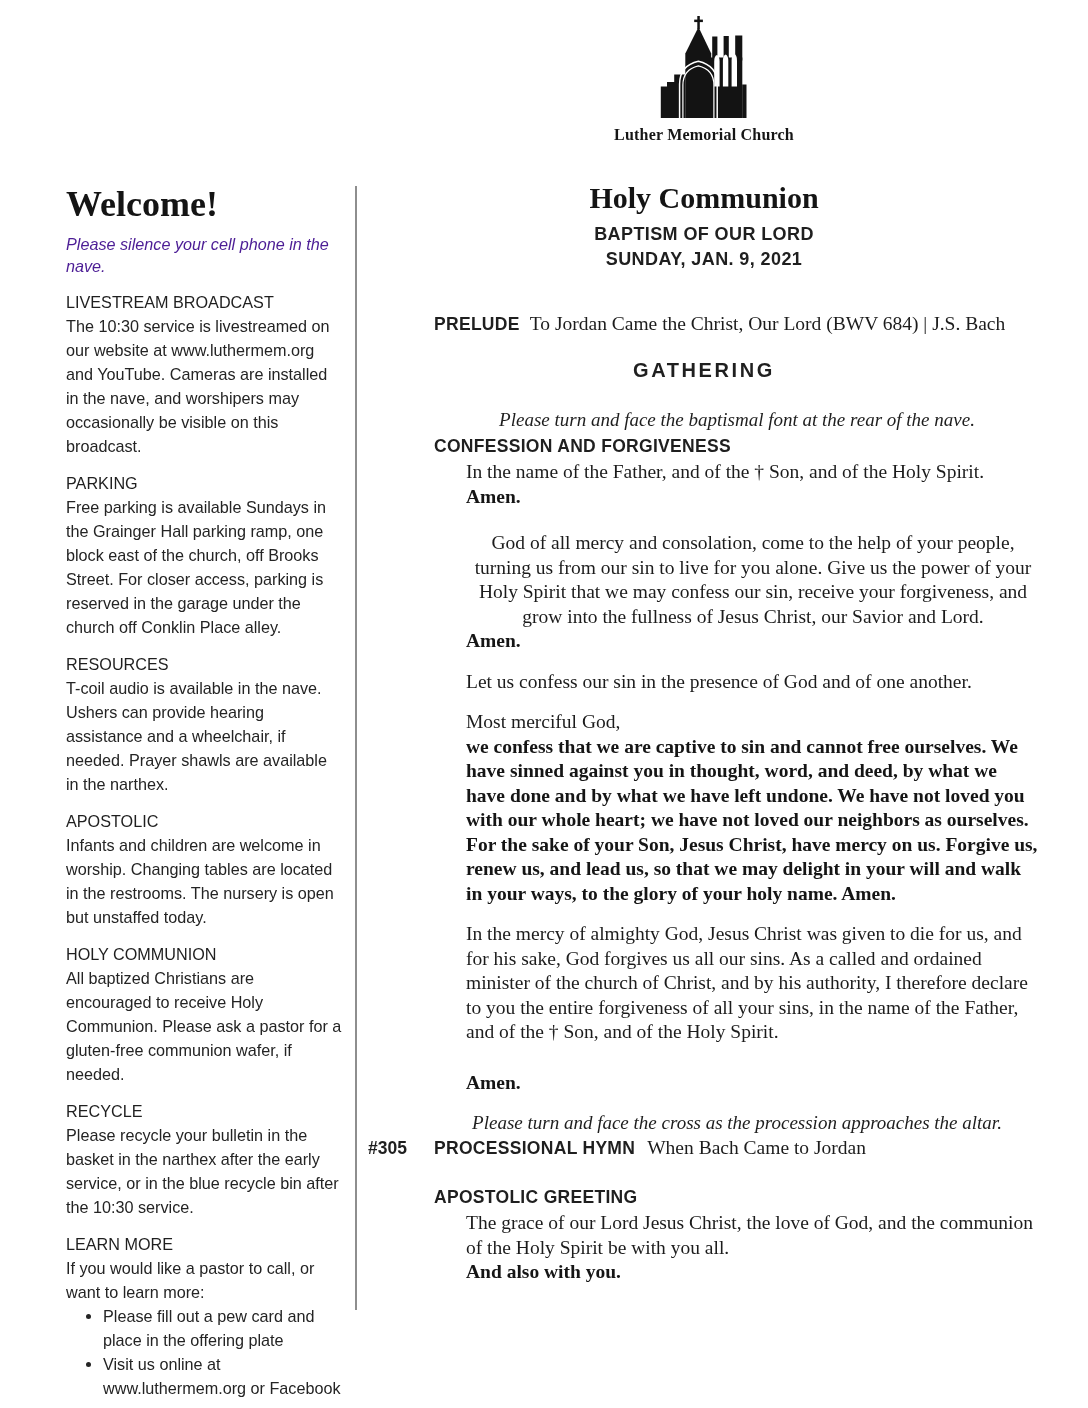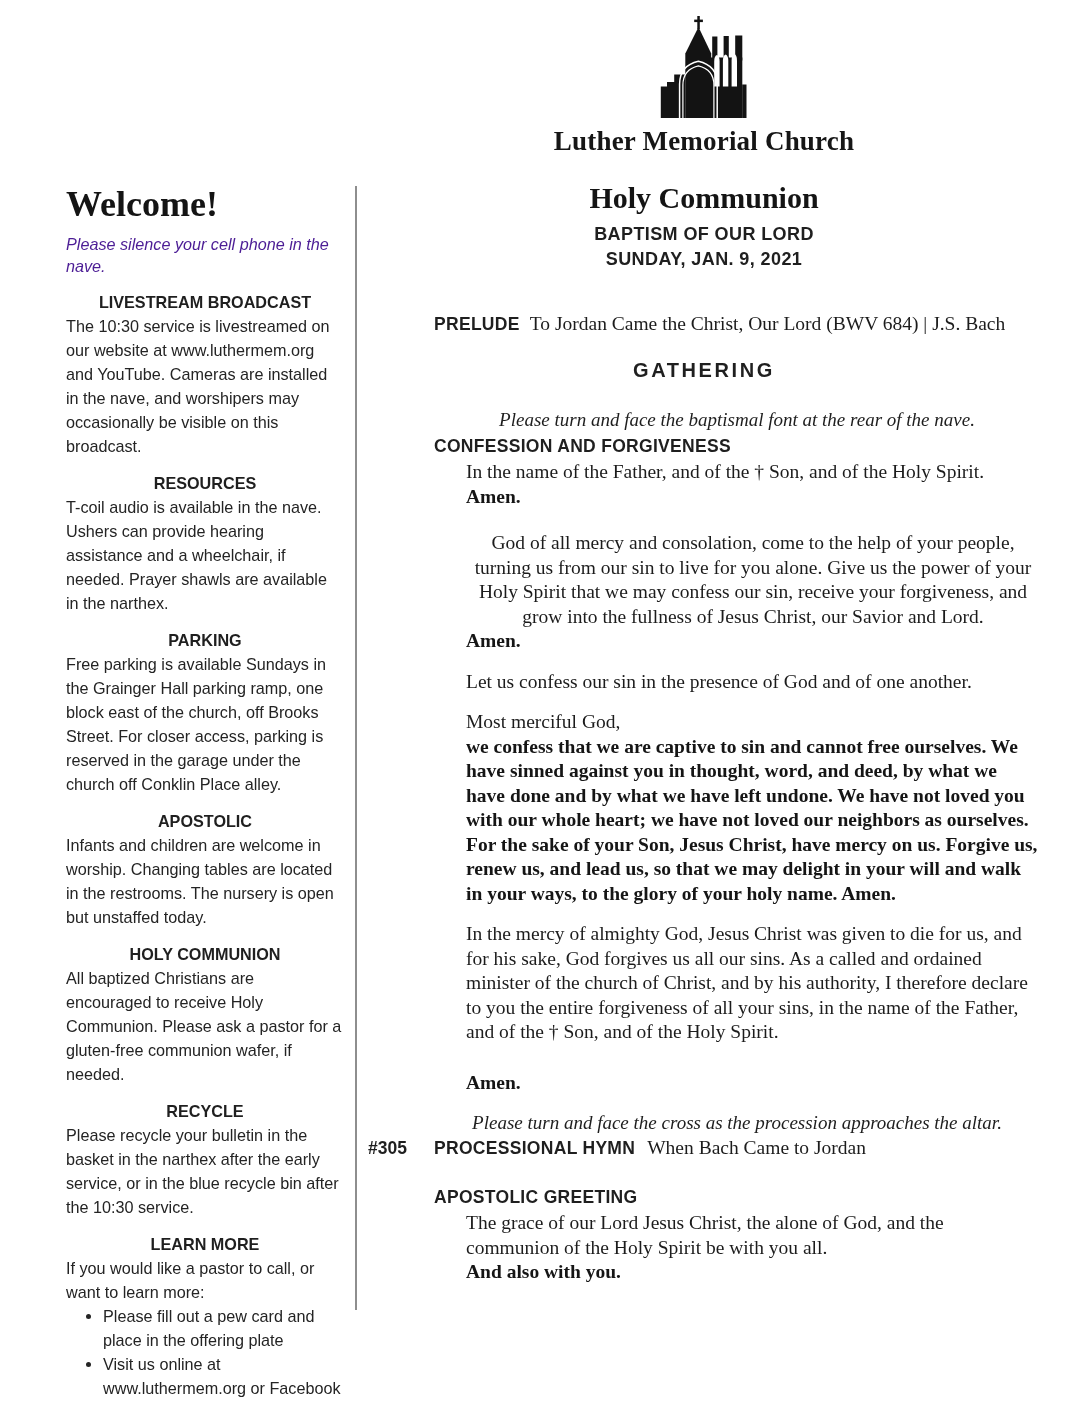--- a/index.html
+++ b/index.html
@@ -7,32 +7,32 @@
   .page {
     position:relative; width:1088px; height:1408px; background:#ffffff;
     color:#1c1c1c; font-family:"Liberation Serif", serif; overflow:hidden;
   }
 
   
   .masthead { position:absolute; left:368px; top:14px; width:672px; text-align:center; }
   .masthead svg { display:inline-block; }
   .org-name {
     margin-top:2px; font-family:"Liberation Serif", serif; font-weight:bold;
-    font-size:27px; letter-spacing:0.2px; color:#161616;
+    font-size:16px; letter-spacing:0.2px; color:#161616;
   }
 
   
   .divider { position:absolute; left:355px; top:186px; width:1.6px; height:1124px; background:#8e8e8e; }
 
   
   .left-col { position:absolute; left:66px; top:183px; width:278px; }
   .welcome-title { font-family:"Liberation Serif", serif; font-weight:bold; font-size:36px; line-height:42px; color:#141414; }
   .silence-note { margin-top:8px; font-family:"Liberation Sans", sans-serif; font-style:italic; font-size:16.2px; line-height:22px; color:#4c1d95; }
   .info { margin-top:13px; }
-  .info h2 { font-family:"Liberation Sans", sans-serif; font-size:16.2px; line-height:24px; font-weight:bold; color:#1f1f1f;text-align:center; }
+  .info h2 { font-family:"Liberation Sans", sans-serif; font-size:16.2px; line-height:24px; font-weight:normal; color:#1f1f1f; }
   .info p, .info li { font-family:"Liberation Sans", sans-serif; font-size:16.2px; line-height:24px; color:#242424; }
   .info ul { list-style:disc; padding-left:37px; }
 
   
   .right-col { position:absolute; left:368px; top:180px; width:672px; }
   .center { text-align:center; }
   .svc-title { font-family:"Liberation Serif", serif; font-weight:bold; font-size:30px; line-height:36px; color:#141414; }
   .svc-sub { margin-top:6px; font-family:"Liberation Sans", sans-serif; font-weight:bold; font-size:18px; line-height:25px; letter-spacing:0.4px; color:#1f1f1f; }
   .svc-sub div { display:block; }
 
@@ -93,27 +93,27 @@
   <aside class="left-col">
     <h1 class="welcome-title">Welcome!</h1>
     <p class="silence-note">Please silence your cell phone in the nave.</p>
 
     <section class="info">
       <h2>LIVESTREAM BROADCAST</h2>
       <p>The 10:30 service is livestreamed on our website at www.luthermem.org and YouTube. Cameras are installed in the nave, and worshipers may occasionally be visible on this broadcast.</p>
     </section>
 
     <section class="info">
-      <h2>RESOURCES</h2>
-      <p>T-coil audio is available in the nave. Ushers can provide hearing assistance and a wheelchair, if needed. Prayer shawls are available in the narthex.</p>
+      <h2>PARKING</h2>
+      <p>Free parking is available Sundays in the Grainger Hall parking ramp, one block east of the church, off Brooks Street. For closer access, parking is reserved in the garage under the church off Conklin Place alley.</p>
     </section>
 
     <section class="info">
-      <h2>PARKING</h2>
-      <p>Free parking is available Sundays in the Grainger Hall parking ramp, one block east of the church, off Brooks Street. For closer access, parking is reserved in the garage under the church off Conklin Place alley.</p>
+      <h2>RESOURCES</h2>
+      <p>T-coil audio is available in the nave. Ushers can provide hearing assistance and a wheelchair, if needed. Prayer shawls are available in the narthex.</p>
     </section>
 
     <section class="info">
       <h2>APOSTOLIC</h2>
       <p>Infants and children are welcome in worship. Changing tables are located in the restrooms. The nursery is open but unstaffed today.</p>
     </section>
 
     <section class="info">
       <h2>HOLY COMMUNION</h2>
       <p>All baptized Christians are encouraged to receive Holy Communion. Please ask a pastor for a gluten-free communion wafer, if needed.</p>
@@ -164,17 +164,17 @@
     <p class="body mt-m">In the mercy of almighty God, Jesus Christ was given to die for us, and for his sake, God forgives us all our sins. As a called and ordained minister of the church of Christ, and by his authority, I therefore declare to you the entire forgiveness of all your sins, in the name of the Father, and of the † Son, and of the Holy Spirit.</p>
     <p class="body bold mt-xl">Amen.</p>
 
     <p class="rubric mt-m">Please turn and face the cross as the procession approaches the altar.</p>
     <div class="hymn-row">
       <span class="hymn-no">#305</span>
       <span class="hymn-main"><span class="lit-label">PROCESSIONAL HYMN</span><span class="hymn-title">When Bach Came to Jordan</span></span>
     </div>
 
     <h2 class="lit-heading mt-xl">APOSTOLIC GREETING</h2>
-    <p class="body mt-s">The grace of our Lord Jesus Christ, the alone of God, and the communion of the Holy Spirit be with you all.</p>
+    <p class="body mt-s">The grace of our Lord Jesus Christ, the love of God, and the communion of the Holy Spirit be with you all.</p>
     <p class="body bold">And also with you.</p>
   </main>
 
 </div>
 
 </body></html>

